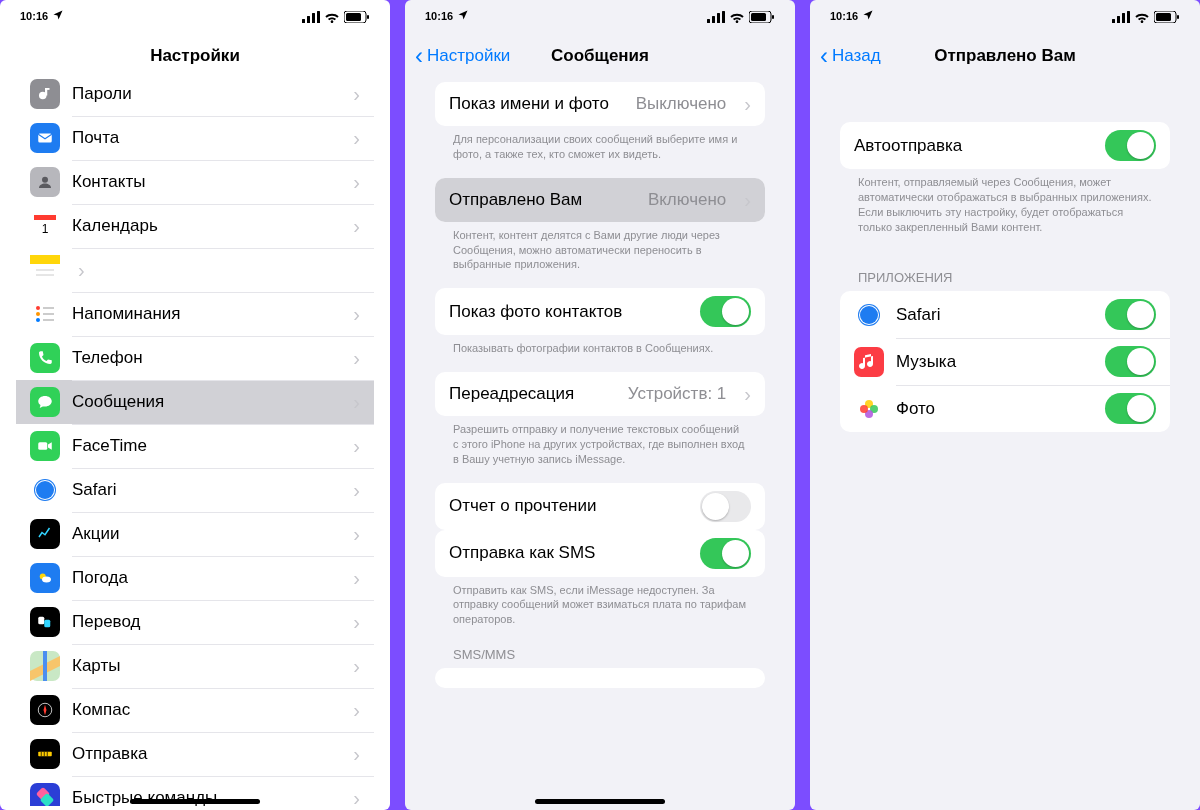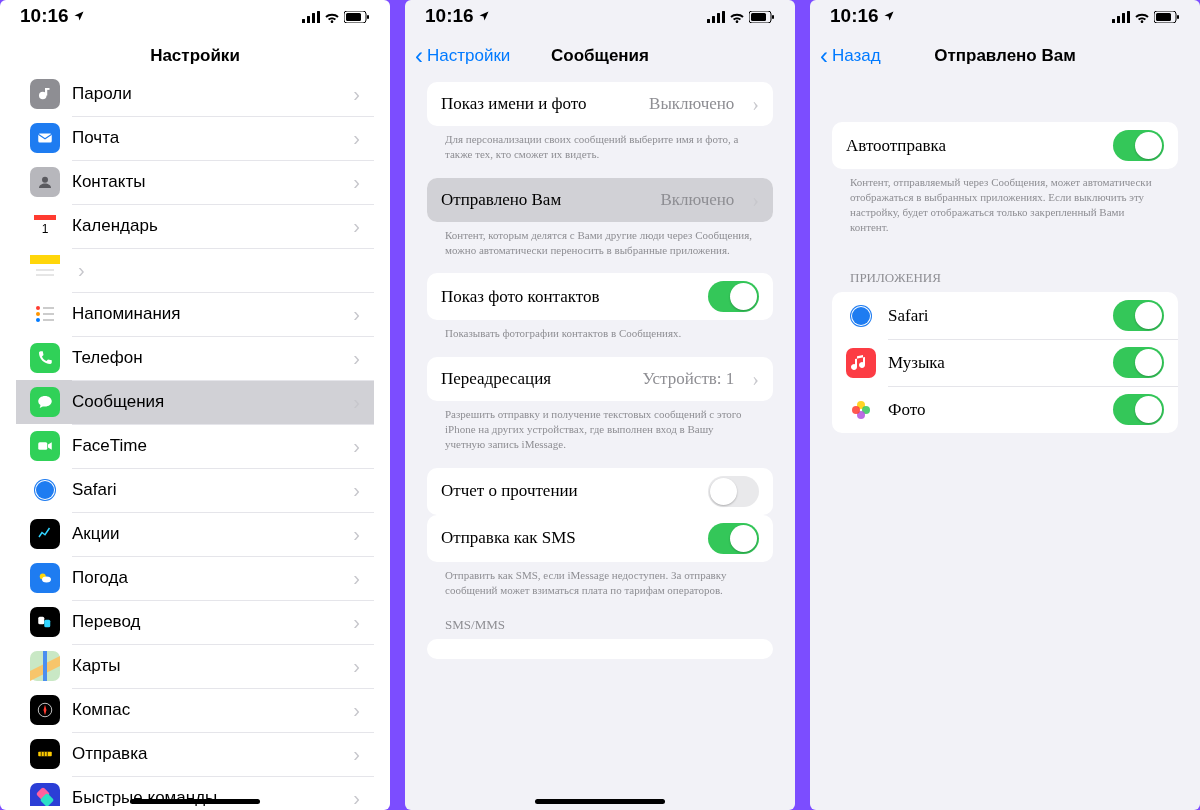--- a/index.html
+++ b/index.html
@@ -22,21 +22,21 @@
     border-radius: 6px;
   }
   .phone.white-bg { background: #ffffff; }
   .status-bar {
     display: flex;
     justify-content: space-between;
     align-items: center;
     padding: 0 20px 4px;
     height: 36px;
     font-weight: 600;
-    font-size: 19px;
+    font-size: 11px;
     color: #000;
   }
   .status-left { display: flex; align-items: center; gap: 4px; }
   .status-right { display: flex; align-items: center; gap: 4px; }
   .nav-bar {
     display: flex;
     align-items: center;
     justify-content: center;
     position: relative;
     height: 40px;
@@ -47,24 +47,23 @@
     left: 10px;
     display: flex;
     align-items: center;
     color: #007aff;
     font-size: 17px;
     gap: 4px;
   }
   .nav-back .chev { font-size: 24px; font-weight: 400; line-height: 1; }
   .nav-title { font-size: 17px; font-weight: 600; }
   .content {
-    padding: 0 22px;
+    padding: 0 30px;
     height: calc(100% - 76px);
     overflow-y: hidden;
-    font-family: Liberation Serif, serif;
   }
   .list {
     background: #fff;
     border-radius: 10px;
     overflow: hidden;
     margin-bottom: 14px;
   }
   .list-row {
     display: flex;
     align-items: center;
@@ -447,21 +446,21 @@
     </div>
     <div class="footer-text">Для персонализации своих сообщений выберите имя и фото, а также тех, кто сможет их видеть.</div>
 
     <div class="list" style="margin-bottom:0">
       <div class="list-row selected">
         <span class="row-label">Отправлено Вам</span>
         <span class="row-value">Включено</span>
         <span class="chevron">›</span>
       </div>
     </div>
-    <div class="footer-text">Контент, которым делятся с Вами другие люди через Сообщения, можно автоматически переносить в выбранные приложения.</div>
+    <div class="footer-text">Контент, контент делятся с Вами другие люди через Сообщения, можно автоматически переносить в выбранные приложения.</div>
 
     <div class="list" style="margin-bottom:0">
       <div class="list-row">
         <span class="row-label">Показ фото контактов</span>
         <div class="toggle on"></div>
       </div>
     </div>
     <div class="footer-text">Показывать фотографии контактов в Сообщениях.</div>
 
     <div class="list" style="margin-bottom:0">

